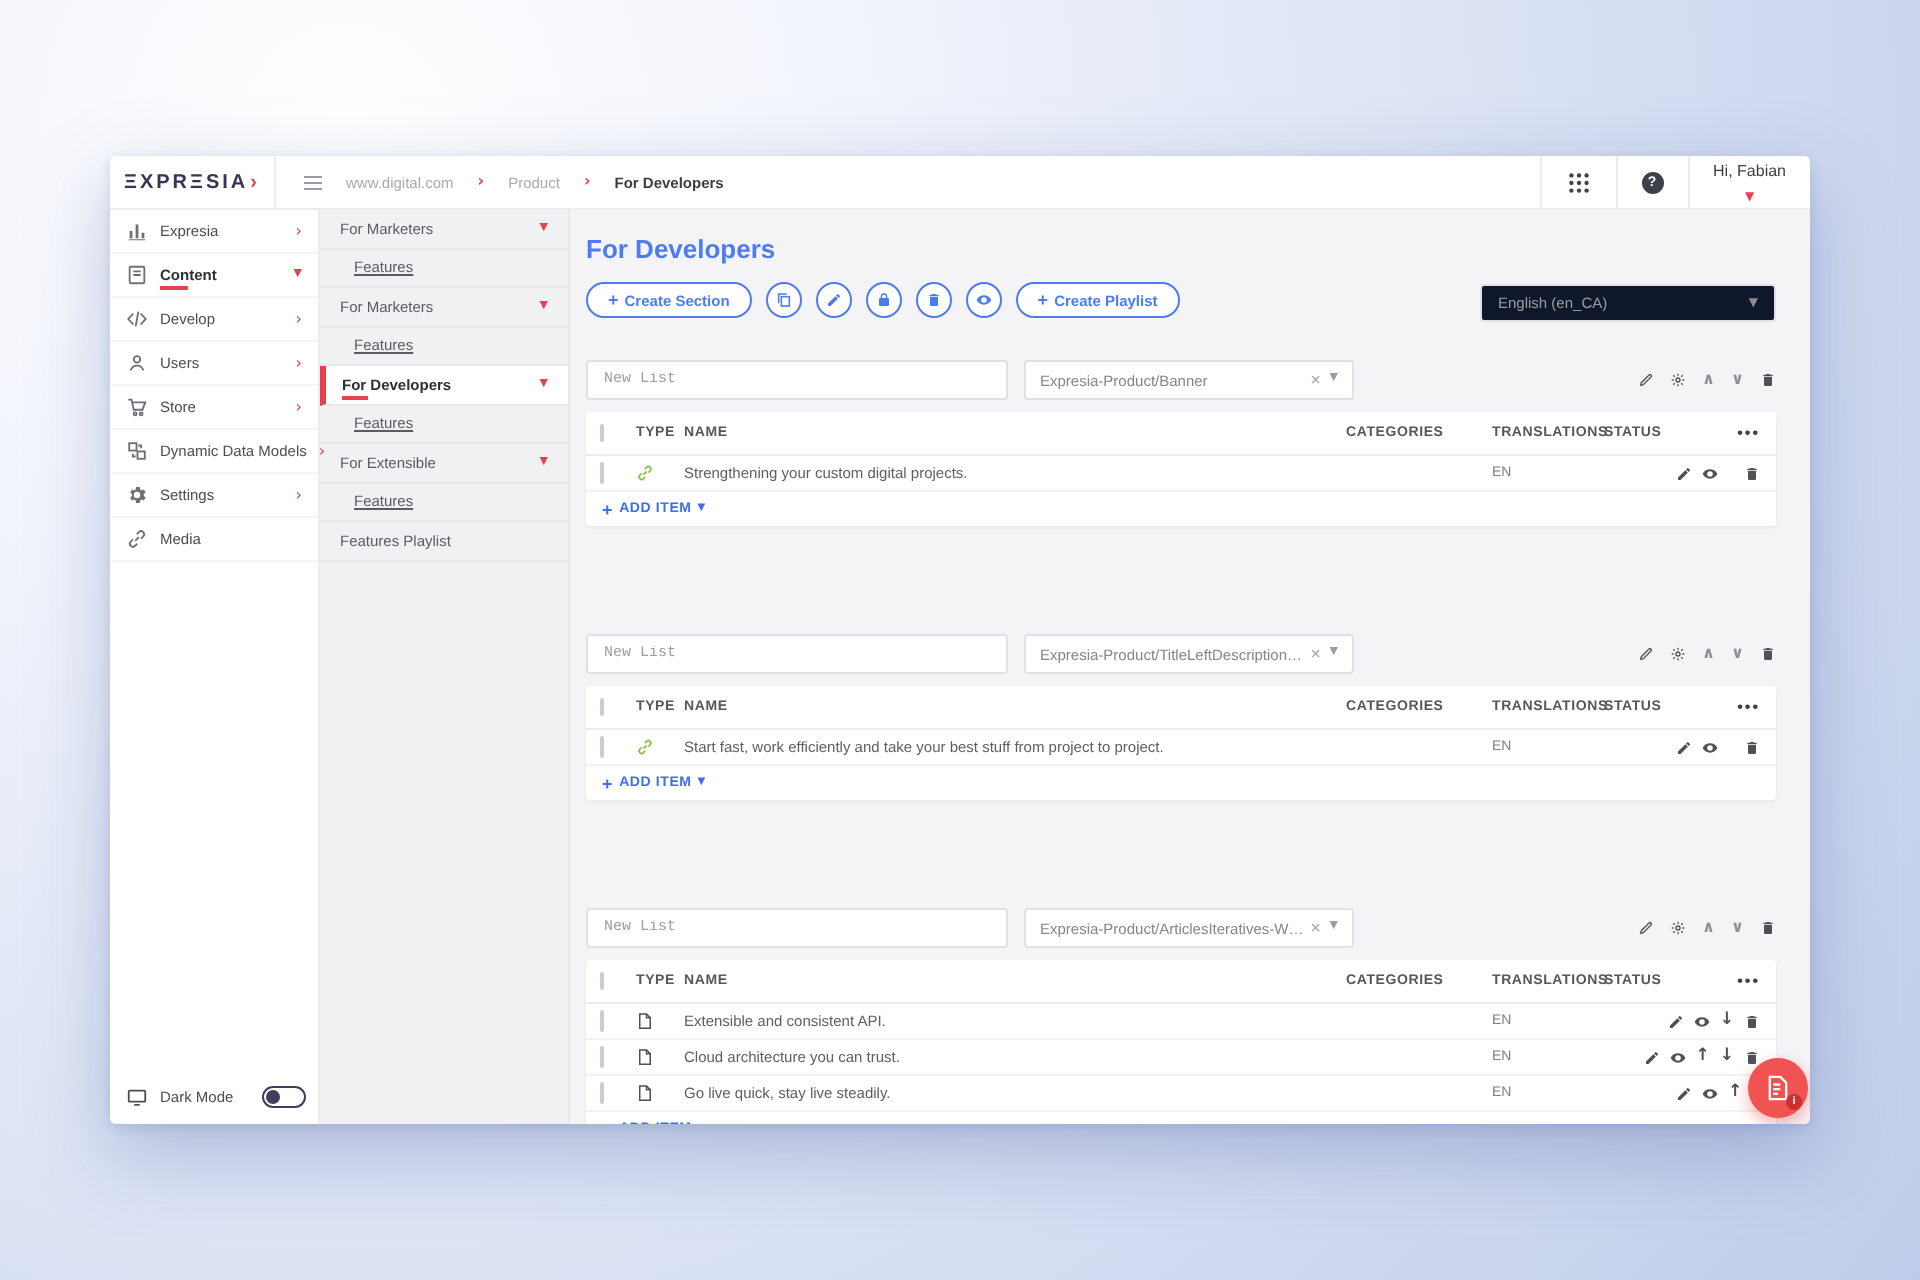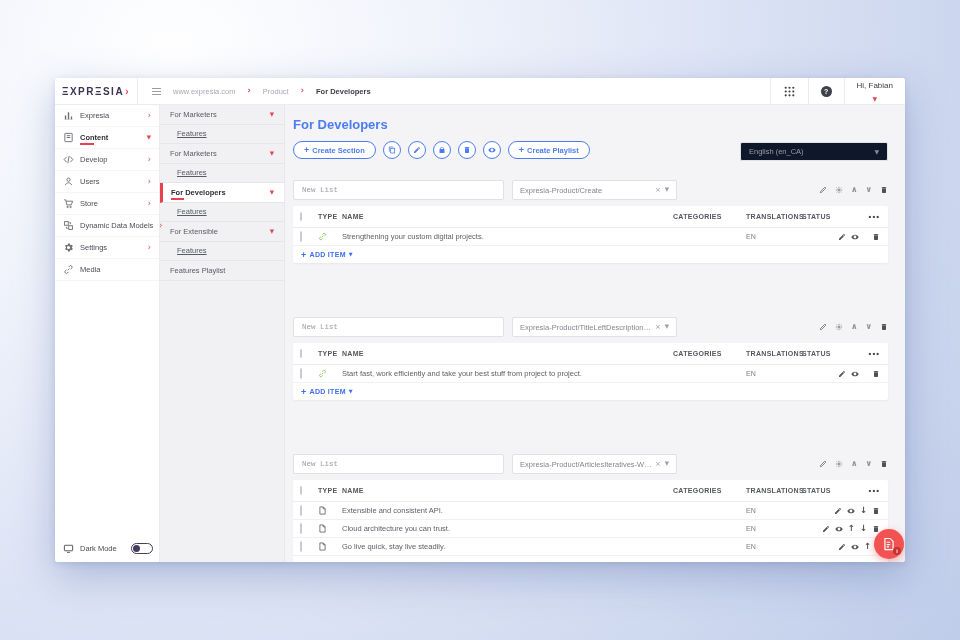--- a/index.html
+++ b/index.html
@@ -125,21 +125,21 @@
 <div class="window">
 
   <div class="topbar">
     <div class="logo">
       <span>ΞXPRΞSIA</span>
         <span class="arrow">›</span>
     </div>
     <div class="crumb-zone">
       <span class="burger"></span>
       <div class="crumbs">
-        <span>www.expresia.com</span>
+        <span>www.digital.com</span>
         <span class="sep ico">›</span>
         <span>Product</span>
         <span class="sep ico">›</span>
         <span class="current">For Developers</span>
       </div>
     </div>
     <div class="top-right">
       <div class="top-cell">
         <svg width="13" height="13" viewBox="0 0 24 24" fill="#3f4148">
           <circle cx="5" cy="5" r="2"></circle>
@@ -315,21 +315,21 @@
 
       <div class="lang-select">
         <span>English (en_CA)</span>
         <span class="caret ico">▼</span>
       </div>
 
       <div class="section">
         <div class="sec-controls">
           <input class="newlist" placeholder="New List" style="">
           <div class="tpl-select">
-            <span class="txt">Expresia-Product/Create</span>
+            <span class="txt">Expresia-Product/Banner</span>
             <span class="x ico">×</span>
             <span class="caret ico">▼</span>
           </div>
           <div class="sec-icons">
             <span class="act">
                 <svg viewBox="0 0 24 24" fill="none" stroke="currentColor" stroke-width="2">
                   <path d="M4 20l1-4L16.5 4.5a2.1 2.1 0 0 1 3 3L8 19l-4 1z"></path>
                 </svg>
               </span>
             <span class="act">

